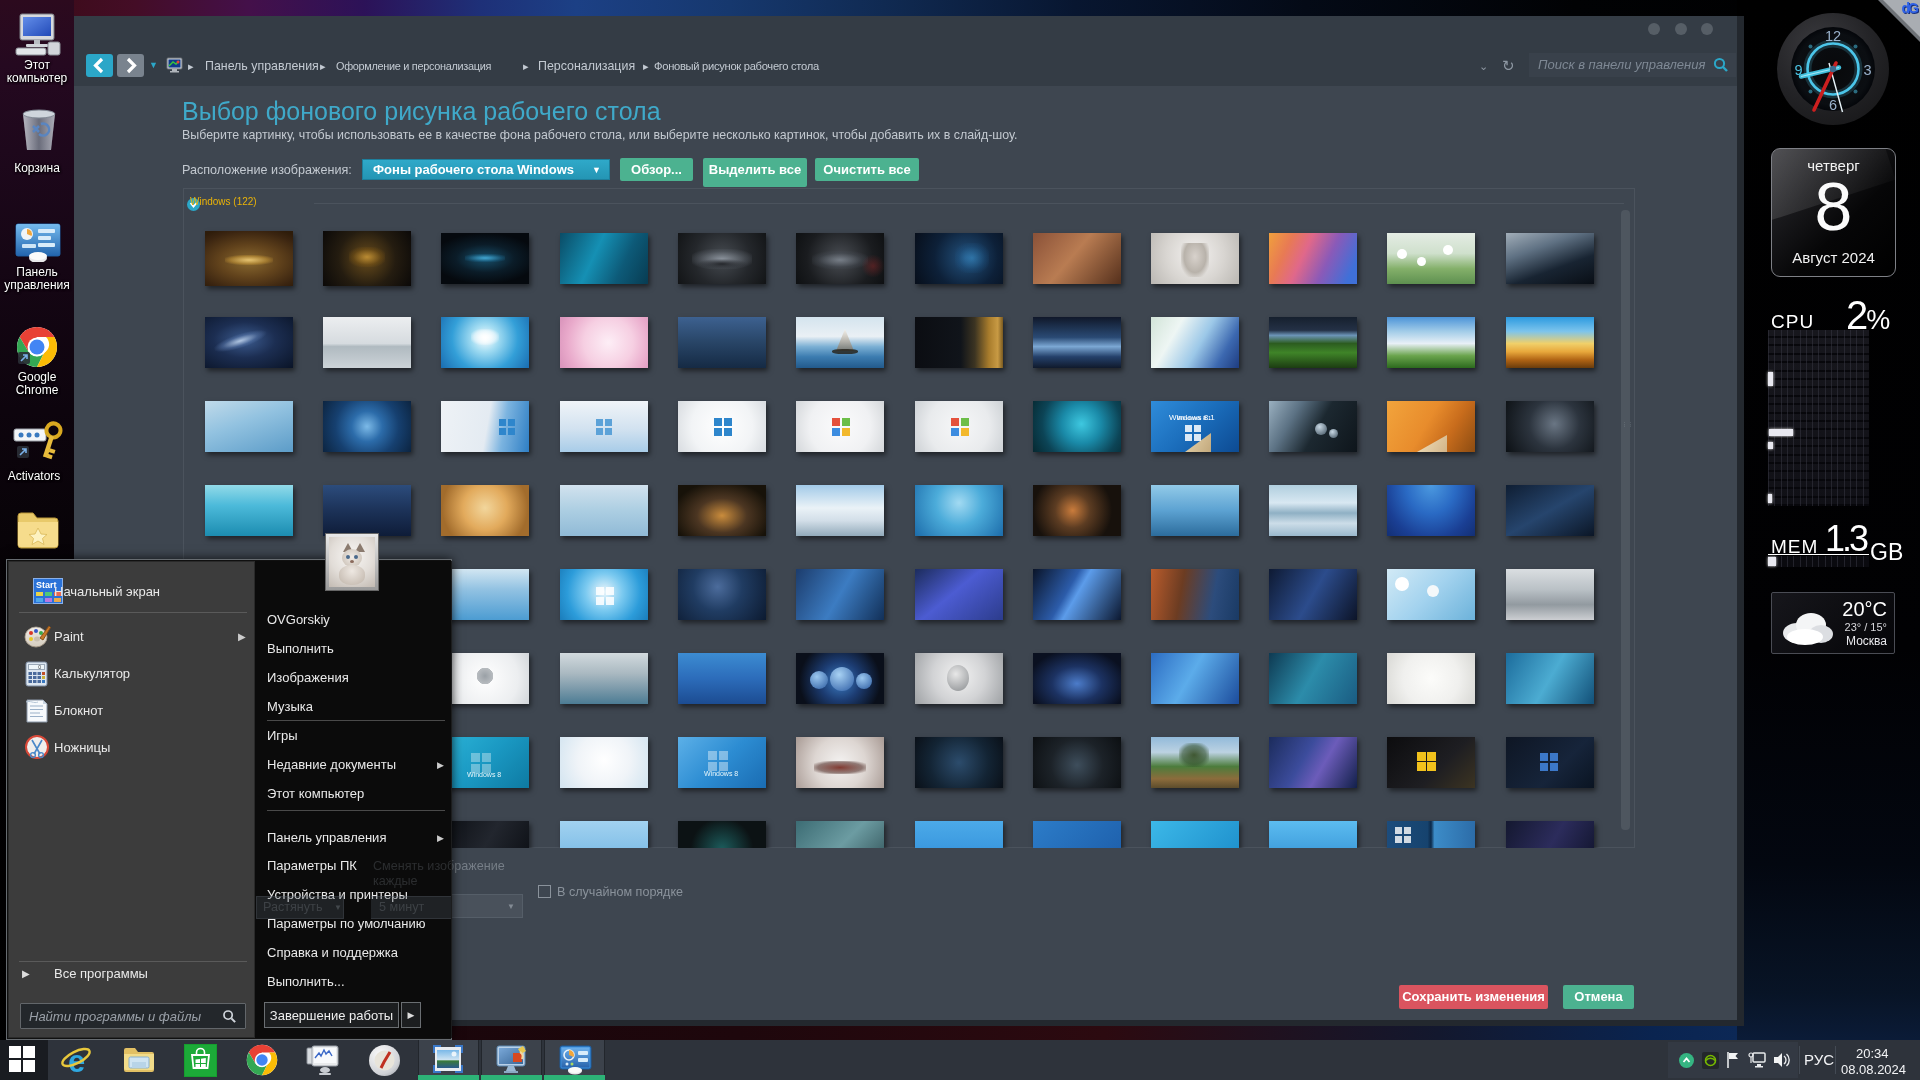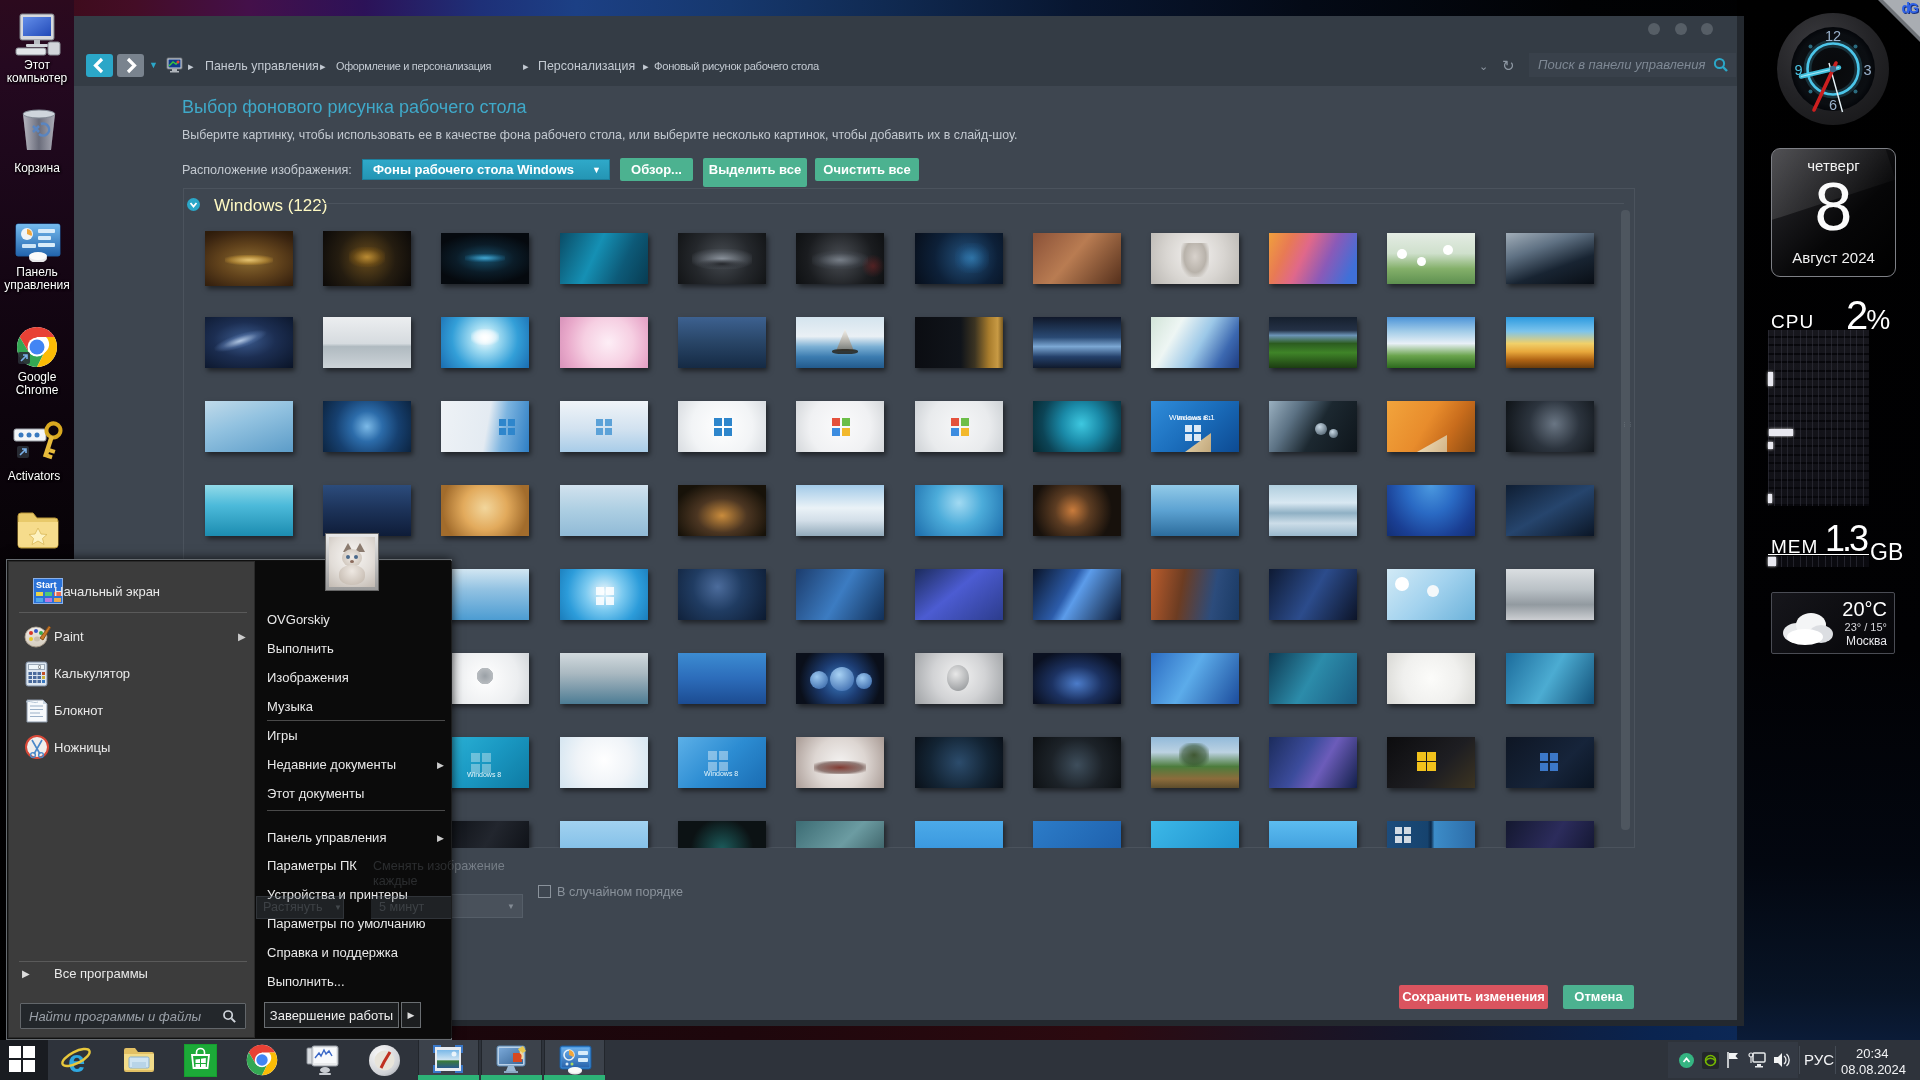--- a/index.html
+++ b/index.html
@@ -130,36 +130,36 @@
       <div class="a bc" style="left:580px;top:44px;font-size:11.2px;letter-spacing:-0.3px">Фоновый рисунок рабочего стола</div>
       <div class="a" style="left:1405px;top:44px;color:#8d97a2;font-size:11px">⌄</div>
       <div class="a" style="left:1428px;top:41px;color:#8d97a2;font-size:15px">↻</div>
       <div class="a" style="left:1455px;top:37px;width:207px;height:24px;background:#39414b">
 <span style="position:absolute;left:9px;top:4px;color:#7e8894;font-size:13px;font-style:italic">Поиск в панели управления</span>
 <svg style="position:absolute;right:7px;top:4px" width="16" height="16" viewBox="0 0 16 16">
           <circle cx="6.5" cy="6.5" r="4.6" fill="none" stroke="#2ba7c8" stroke-width="2"></circle>
           <line x1="10" y1="10" x2="14" y2="14" stroke="#2ba7c8" stroke-width="2.4"></line>
         </svg>
 </div>
-      <div class="a" style="left:108px;top:81px;color:#3fa9c9;font-size:18px">Выбор фонового рисунка рабочего стола</div>
+      <div class="a" style="left:108px;top:81px;color:#3fa9c9;font-size:25px">Выбор фонового рисунка рабочего стола</div>
       <div class="a" style="left:108px;top:112px;color:#c3c9d0;font-size:12.4px">Выберите картинку, чтобы использовать ее в качестве фона рабочего стола, или выберите несколько картинок, чтобы добавить их в слайд-шоу.</div>
       <div class="a" style="left:108px;top:147px;color:#c3c9d0;font-size:12.6px">Расположение изображения:</div>
       <div class="a" style="left:288px;top:143px;width:248px;height:21px;background:linear-gradient(180deg,#2fa9c9,#2495b4);border:1px solid #1d7f9c">
 <span style="position:absolute;left:10px;top:2px;color:#fff;font-size:13px;font-weight:bold">Фоны рабочего стола Windows</span>
 <span style="position:absolute;right:8px;top:5px;color:#fff;font-size:9px">▼</span>
       </div>
       <div class="a" style="left:546px;top:142px;width:73px;height:23px;background:#4cb290;border-radius:2px;color:#fff;font-size:13px;font-weight:bold;text-align:center;line-height:23px">Обзор...</div>
       <div class="a" style="left:629px;top:142px;width:104px;height:29px;background:#4cb290;border-radius:2px;color:#fff;font-size:13px;font-weight:bold;text-align:center;line-height:23px">Выделить все</div>
       <div class="a" style="left:741px;top:142px;width:104px;height:23px;background:#4cb290;border-radius:2px;color:#fff;font-size:13px;font-weight:bold;text-align:center;line-height:23px">Очистить все</div>
       <div class="a" style="left:109px;top:172px;width:1452px;height:660px;border:1px solid #4b535d"></div>
       <div class="a" style="left:113px;top:181px"><svg width="13" height="13" viewBox="0 0 13 13">
           <circle cx="6.5" cy="6.5" r="6.5" fill="#2ba7c8"></circle>
           <path d="M3.5 5 L6.5 8.5 L9.5 5" stroke="#fff" stroke-width="1.8" fill="none"></path>
         </svg></div>
-      <div class="a" style="left:140px;top:180px;color:#fef9c3;font-size:17px">Windows (122)</div>
+      <div class="a" style="left:116px;top:180px;color:#eab308;font-size:10px">Windows (122)</div>
       <div class="sep" style="left:240px;top:187px;width:1310px;background:#4b535d"></div>
       <div class="a" style="left:1547px;top:194px;width:9px;height:620px;background:#4e565f;border-radius:4px"></div>
       <div class="a" style="left:1548px;top:406px;width:7px;height:14px;color:#8a929b;font-size:5px;line-height:4px;letter-spacing:1px">⋮⋮</div>
       <div class="a" style="left:0;top:172px;width:1546px;height:660px;overflow:hidden">
         <div class="thumb" style="left:131px;top:43px;height:55px;background:radial-gradient(ellipse 75% 65% at 50% 55%,#8a6a30 0%,#62431c 45%,#3a2410 85%,#2e1c0a 100%)">
           <div style="position:absolute;left:20px;top:24px;width:48px;height:10px;background:radial-gradient(ellipse,rgba(240,205,120,0.9) 0%,rgba(214,164,60,0.45) 55%,transparent 80%)"></div>
         </div>
         <div class="thumb" style="left:249px;top:43px;height:55px;background:radial-gradient(circle at 50% 50%,#6a4d1c 0%,#241c10 55%,#0b0908 100%)">
           <div style="position:absolute;left:26px;top:16px;width:36px;height:20px;background:radial-gradient(ellipse,rgba(200,150,55,0.85) 0%,rgba(130,90,20,0.4) 55%,transparent 80%)"></div>
         </div>
@@ -466,21 +466,21 @@
         </div>
       </div>
       <div class="a" style="left:248px;top:1px;width:197px;height:477px;background:rgba(10,10,10,0.8)">
         <div class="mi" style="left:12px;top:51px">OVGorskiy</div>
         <div class="mi" style="left:12px;top:80px">Выполнить</div>
         <div class="mi" style="left:12px;top:109px">Изображения</div>
         <div class="mi" style="left:12px;top:138px">Музыка</div>
         <div class="mi" style="left:12px;top:167px">Игры</div>
         <div class="mi" style="left:12px;top:196px">Недавние документы</div>
         <div class="a" style="left:182px;top:199px;color:#ccc;font-size:9px">▶</div>
-        <div class="mi" style="left:12px;top:225px">Этот документы</div>
+        <div class="mi" style="left:12px;top:225px">Этот компьютер</div>
         <div class="mi" style="left:12px;top:269px">Панель управления</div>
         <div class="a" style="left:182px;top:272px;color:#ccc;font-size:9px">▶</div>
         <div class="mi" style="left:12px;top:297px">Параметры ПК</div>
         <div class="mi" style="left:12px;top:326px">Устройства и принтеры</div>
         <div class="mi" style="left:12px;top:355px">Параметры по умолчанию</div>
         <div class="mi" style="left:12px;top:384px">Справка и поддержка</div>
         <div class="mi" style="left:12px;top:413px">Выполнить...</div>
         <div class="sep" style="left:12px;top:159px;width:178px;background:#4a4a4a"></div>
         <div class="sep" style="left:12px;top:249px;width:178px;background:#4a4a4a"></div>
         <div class="a" style="left:9px;top:441px;width:135px;height:26px;background:#1c1e20;border:1px solid #6a6e72;color:#eee;font-size:13px;text-align:center;line-height:25px">Завершение работы</div>

